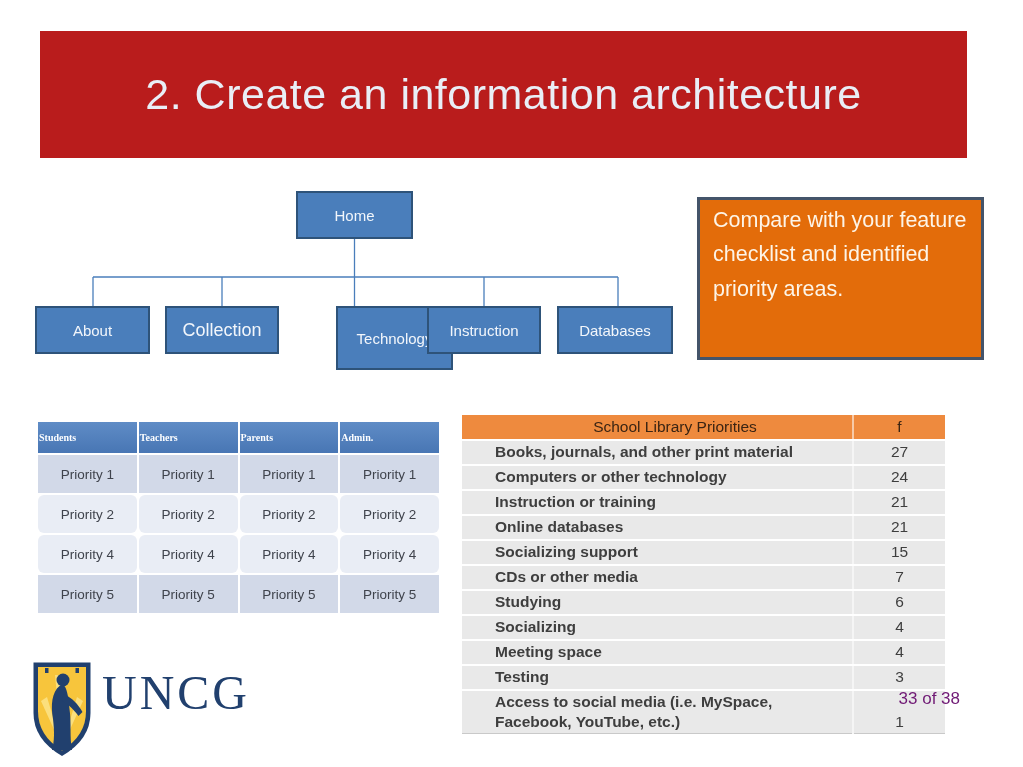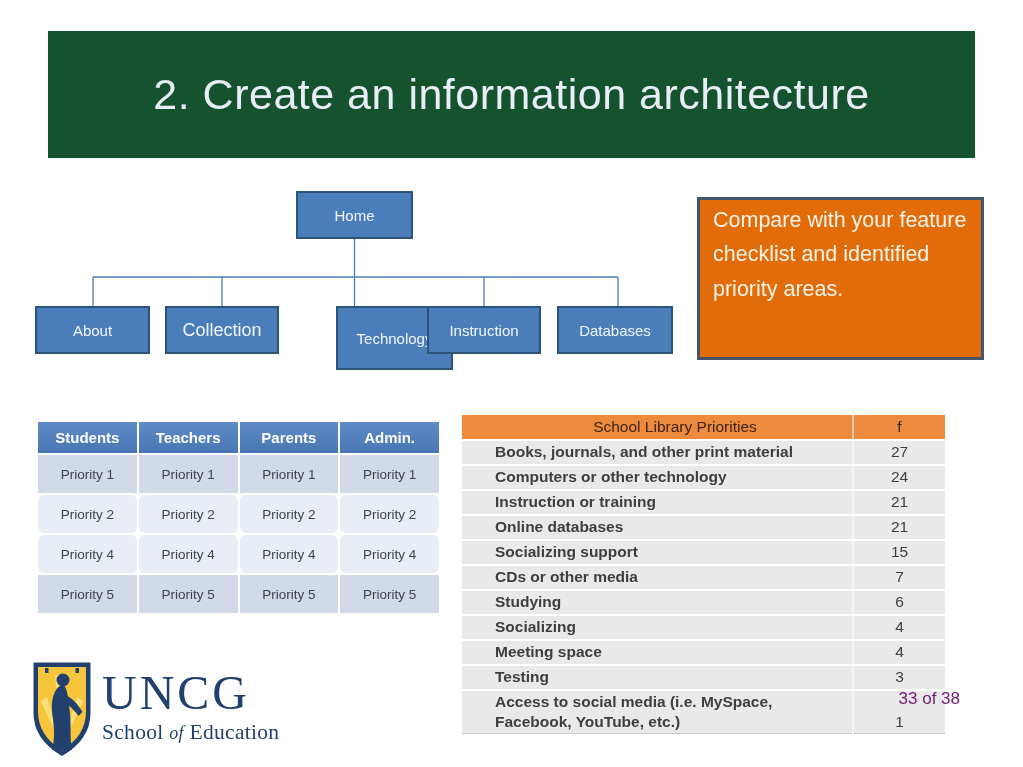--- a/index.html
+++ b/index.html
@@ -2,22 +2,22 @@
 <html><head>
 <meta charset="utf-8">
 <style>
   html,body{margin:0;padding:0;}
   body{
     width:1023px;height:767px;position:relative;overflow:hidden;
     background:#ffffff;font-family:"Liberation Sans",sans-serif;
   }
   
   .title-bar{
-    position:absolute;left:48px;top:31px;width:927px;height:127px;
-    background:#14532d;display:flex;align-items:center;justify-content:center;text-align:right;
+    position:absolute;left:40px;top:31px;width:927px;height:127px;
+    background:#b91c1c;display:flex;align-items:center;justify-content:center;text-align:right;
   }
   .title-bar h1{
     margin:0;font-size:43px;font-weight:400;color:#e9eef6;letter-spacing:.5px;
     font-family:"Liberation Sans",sans-serif;
   }
   
   .node{
     position:absolute;background:#4a7ebb;border:2px solid #2e5379;
     color:#f2f6fb;display:flex;align-items:center;justify-content:center;
     font-size:15px;box-sizing:border-box;
@@ -30,21 +30,21 @@
     background:#e36c0a;border:3px solid #44546a;box-sizing:border-box;
     padding:3px 13px;color:#fdf4e7;font-size:21.5px;line-height:1.6;
   }
   
   .ptable{
     position:absolute;left:36px;top:420px;width:405px;
     border-collapse:separate;border-spacing:2px;table-layout:fixed;
   }
   .ptable th{
     background:linear-gradient(180deg,#5f8cc6,#4876b4);
-    color:#fdfeff;font-weight:bold;font-size:15px;height:29px;text-align:center;
+    color:#fdfeff;font-weight:bold;font-size:10px;height:29px;text-align:left;font-family:Liberation Serif, serif;
   }
   .ptable td{
     font-size:13.5px;color:#3f434c;text-align:center;height:36px;
   }
   .ptable tr.band-a td{background:#d2d9e8;}
   .ptable tr.band-b td{background:#e9edf5;border-radius:6px;}
   
   .ltable{
     position:absolute;left:462px;top:415px;width:483px;
     border-collapse:collapse;table-layout:fixed;
@@ -212,21 +212,16 @@
       </g>
       <rect x="13" y="7" width="3.5" height="5" fill="#21406e"></rect>
       <rect x="43.5" y="7" width="3.5" height="5" fill="#21406e"></rect>
       <circle cx="31" cy="19" r="6.5" fill="#21406e"></circle>
       <path d="M27.5 25 C20 31 18.5 44 21 58 C22.5 71 22.5 80 20 89 L40 89 C37.5 77 39.5 61 37.5 48 C36.5 38 35.5 29 32.5 25 Z" fill="#21406e"></path>
       <path d="M32 33 C40 37 46 43 50.5 51 L46.5 55 C40.5 47 34 41.5 29.5 39.5 Z" fill="#21406e"></path>
     </svg>
   </span>
   <div class="logo-text">
     <div class="logo-acronym">UNCG</div>
-    <div class="logo-school">
-      <span>School</span>
-      <span class="of">of</span>
-      <span>Education</span>
-    </div>
   </div>
 </div>
 
 <div class="page-num">33 of 38</div>
 
 </body></html>

